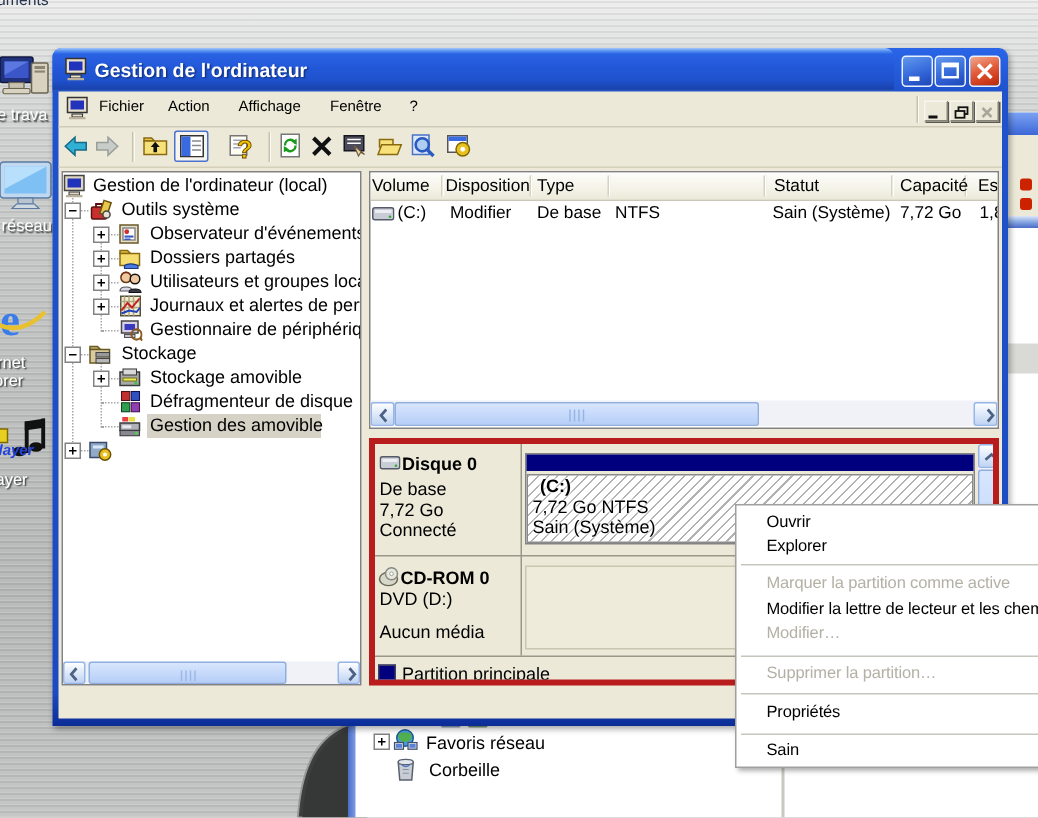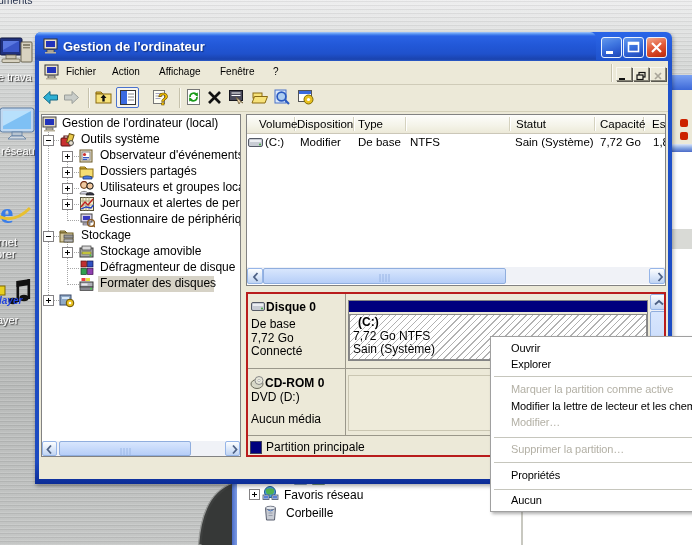--- a/index.html
+++ b/index.html
@@ -33,21 +33,21 @@
 #mbar{left:0;top:0;width:629px;height:23px;border-bottom:1px solid #cfcbb8}
 #mbar span{top:5px;font-size:10px;color:#000}
 #tool{left:0;top:24px;width:629px;height:26px;border-bottom:1px solid #d4d0ba}
 .vsep{top:3px;width:1px;height:20px;background:#c6c2ac;border-right:1px solid #fbfaf4}
 
 .mdib{top:6px;width:16px;height:14px;background:#ece9d8;border:1px solid;border-color:#f8f6ee #878578 #878578 #f8f6ee;box-shadow:1px 1px 0 #5a5850;box-sizing:border-box}
 
 #tpane{left:2px;top:53px;width:200px;height:343px;background:#fff;border:1px solid #828282;box-sizing:border-box;overflow:hidden}
 #rpane{left:207px;top:53px;width:420px;height:343px}
 #list{left:0;top:0;width:420px;height:172px;background:#fff;border:1px solid #828282;box-sizing:border-box;overflow:hidden}
-#gview{left:0;top:178px;width:420px;height:165px;background:#ece9d8;border:2px solid #b91c1c;box-sizing:border-box;overflow:hidden}
+#gview{left:0;top:178px;width:420px;height:165px;background:#ece9d8;border:4px solid #b91c1c;box-sizing:border-box;overflow:hidden}
 .hdr{background:linear-gradient(180deg,#fdfdfb 0,#f4f3e8 60%,#ece9d8 100%);border-bottom:1px solid #cbc7b8}
 .hsep{top:2px;width:1px;height:14px;background:#d5d2bf;border-right:1px solid #fff}
 
 .sbtn{background:linear-gradient(180deg,#fdfefe 0,#dbe7f9 55%,#c0d4f2 100%);border:1px solid #96b5e8;border-radius:2px;box-sizing:border-box}
 .sthumb{background:linear-gradient(180deg,#d8e6fd 0,#b6cef8 100%);border:1px solid #90aede;border-radius:2px;box-sizing:border-box}
 .strack{background:#f0f2f7}
 
 .trow{font-size:12px;color:#000;white-space:nowrap}
 .pm{width:9px;height:9px;background:#fff;border:1px solid #848284;box-sizing:content-box}
 .pm i{position:absolute;left:2px;top:4px;width:5px;height:1px;background:#000}
@@ -367,21 +367,21 @@
    <div class="a trow" style="left:58px;top:145px">Défragmenteur de disque</div>
    <div class="a" style="left:56px;top:161px;width:116px;height:16px;background:#d6d2c6"></div>
    <svg class="a" style="left:37px;top:161px" width="16" height="16">
           <rect x="1" y="6" width="13" height="5" fill="#b0b0b8" stroke="#3a3a3a"></rect>
           <rect x="1" y="11" width="13" height="3.5" fill="#888890" stroke="#3a3a3a" stroke-width="0.7"></rect>
           <rect x="2.5" y="2" width="4" height="3" fill="#e84040"></rect>
           <rect x="7" y="2" width="4" height="3" fill="#e8e040"></rect>
           <rect x="2.5" y="7.5" width="6" height="2" fill="#e8e8f0"></rect>
           <circle cx="12" cy="12.7" r="0.9" fill="#40e040"></circle>
         </svg>
-   <div class="a trow" style="left:58px;top:161px">Formater des disques</div>
+   <div class="a trow" style="left:58px;top:161px">Gestion des amovible</div>
    <div class="a pm" style="left:1px;top:180px">
           <i></i>
           <b></b>
         </div>
    <svg class="a" style="left:17px;top:177px" width="16" height="16">
           <rect x="1" y="3" width="11" height="10" fill="#90aac8" stroke="#3a4a6a"></rect>
           <rect x="3" y="5" width="7" height="2" fill="#d8e8f8"></rect>
           <circle cx="11" cy="11" r="3.8" fill="#e8c020" stroke="#6a5200"></circle>
           <circle cx="11" cy="11" r="1.3" fill="#fff"></circle>
         </svg>
@@ -399,21 +399,21 @@
   </div>
   <div class="a" id="rpane">
    <div class="a" id="list">
     <div class="a hdr" style="left:0;top:0;width:418px;height:18px"></div>
     <div class="a hsep" style="left:47px"></div>
     <div class="a hsep" style="left:106px"></div>
     <div class="a hsep" style="left:158px"></div>
     <div class="a hsep" style="left:262px"></div>
     <div class="a hsep" style="left:347px"></div>
     <div class="a hsep" style="left:396px"></div>
-    <div class="a t12" style="left:12px;top:1px">Volume</div>
+    <div class="a t12" style="left:1px;top:1px">Volume</div>
     <div class="a t12" style="left:50px;top:1px">Disposition</div>
     <div class="a t12" style="left:111px;top:1px">Type</div>
     <div class="a t12" style="left:269px;top:1px">Statut</div>
     <div class="a t12" style="left:353px;top:1px">Capacité</div>
     <div class="a t12" style="left:405px;top:1px">Esp</div>
     <svg class="a" style="left:1px;top:22px" width="15" height="11">
             <rect x="0.5" y="1.5" width="14" height="8" rx="1.5" fill="#c8ccd4" stroke="#555a66"></rect>
             <rect x="2" y="3" width="11" height="2" fill="#eceef2"></rect>
             <circle cx="12" cy="7.5" r="0.9" fill="#3a3"></circle>
           </svg>
@@ -483,14 +483,14 @@
  <div class="a mi" style="top:19px;height:16px;line-height:16px">Explorer</div>
  <div class="a ms" style="top:39px"></div>
  <div class="a mi gr" style="top:46px">Marquer la partition comme active</div>
  <div class="a mi" style="top:63px">Modifier la lettre de lecteur et les chemins d'accès...</div>
  <div class="a mi gr" style="top:79px">Modifier…</div>
  <div class="a ms" style="top:100px"></div>
  <div class="a mi gr" style="top:106px">Supprimer la partition…</div>
  <div class="a ms" style="top:125px"></div>
  <div class="a mi" style="top:132px">Propriétés</div>
  <div class="a ms" style="top:152px"></div>
- <div class="a mi" style="top:157px">Aucun</div>
+ <div class="a mi" style="top:157px">Sain</div>
 </div>
 
 </body></html>

